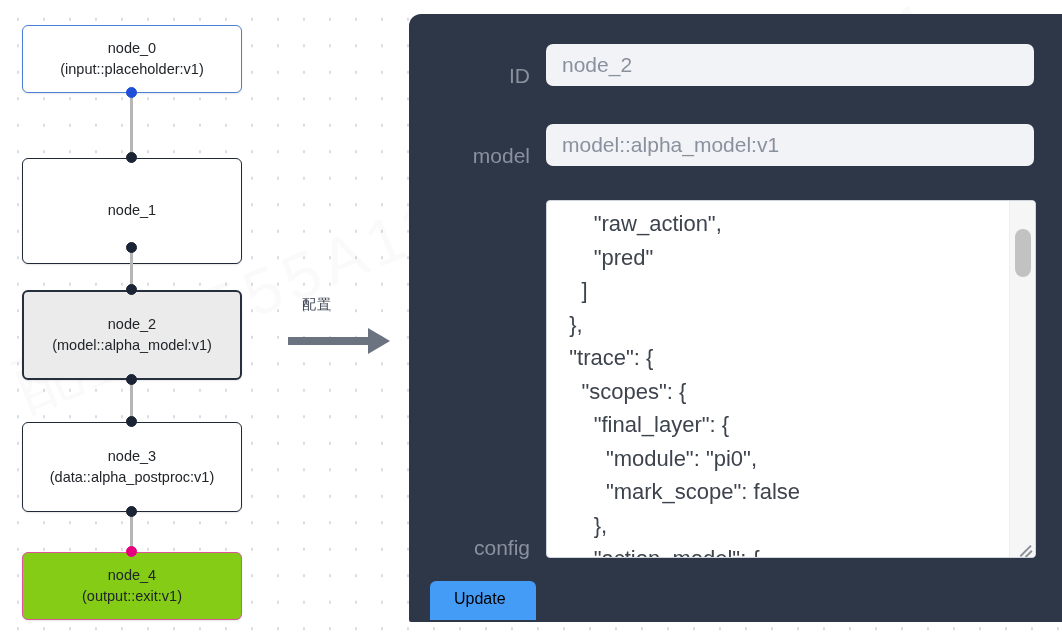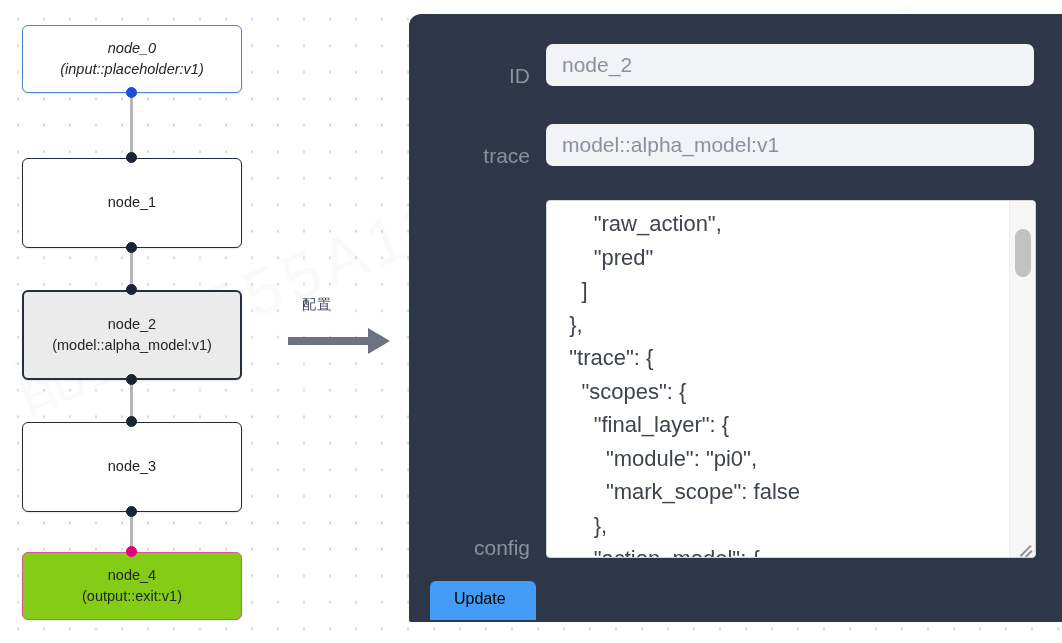--- a/index.html
+++ b/index.html
@@ -256,48 +256,49 @@
 <div id="app">
 
   <div class="canvas"></div>
   <div class="watermark">配置 5555A11 Ai 配置 5555A11 Ai</div>
 
   <div class="edge" style="left:130px; top:88px; height:75px;"></div>
   <div class="edge" style="left:130px; top:243px; height:52px;"></div>
   <div class="edge" style="left:130px; top:375px; height:52px;"></div>
   <div class="edge" style="left:130px; top:507px; height:50px;"></div>
 
-  <div class="node input-node" style="left:22px; top:25px; width:220px; height:68px;font-style:italic;">
+  <div class="node input-node" style="left:22px; top:25px; width:220px; height:68px;">
     <div class="node-text">
       <div>node_0</div>
       <div>(input::placeholder:v1)</div>
     </div>
   </div>
   <div class="handle blue" style="left:126px; top:87px;"></div>
 
-  <div class="node" style="left:22px; top:158px; width:220px; height:90px;">
+  <div class="node" style="left:22px; top:158px; width:220px; height:106px;">
     <div class="node-text">
       <div>node_1</div>
     </div>
   </div>
   <div class="handle" style="left:126px; top:152px;"></div>
   <div class="handle" style="left:126px; top:242px;"></div>
 
   <div class="node selected-node" style="left:22px; top:290px; width:220px; height:90px;">
     <div class="node-text">
       <div>node_2</div>
       <div>(model::alpha_model:v1)</div>
     </div>
   </div>
   <div class="handle" style="left:126px; top:284px;"></div>
   <div class="handle" style="left:126px; top:374px;"></div>
 
   <div class="node" style="left:22px; top:422px; width:220px; height:90px;">
     <div class="node-text">
       <div>node_3</div>
+      <div>(data::alpha_postproc:v1)</div>
     </div>
   </div>
   <div class="handle" style="left:126px; top:416px;"></div>
   <div class="handle" style="left:126px; top:506px;"></div>
 
   <div class="node output-node" style="left:22px; top:552px; width:220px; height:68px;">
     <div class="node-text">
       <div>node_4</div>
       <div>(output::exit:v1)</div>
     </div>
@@ -311,21 +312,21 @@
   </div>
 
   <div class="panel">
 
     <div class="field-row" id="row-id">
       <div class="field-label">ID</div>
       <input class="field-input" type="text" value="node_2" style="">
     </div>
 
     <div class="field-row" id="row-type">
-      <div class="field-label">trace</div>
+      <div class="field-label">model</div>
       <input class="field-input" type="text" value="model::alpha_model:v1" style="">
     </div>
 
     <div class="field-row" id="row-config">
       <div class="field-label">config</div>
       <div class="config-box">
         <pre class="config-text">      "raw_action",
       "pred"
     ]
   },

